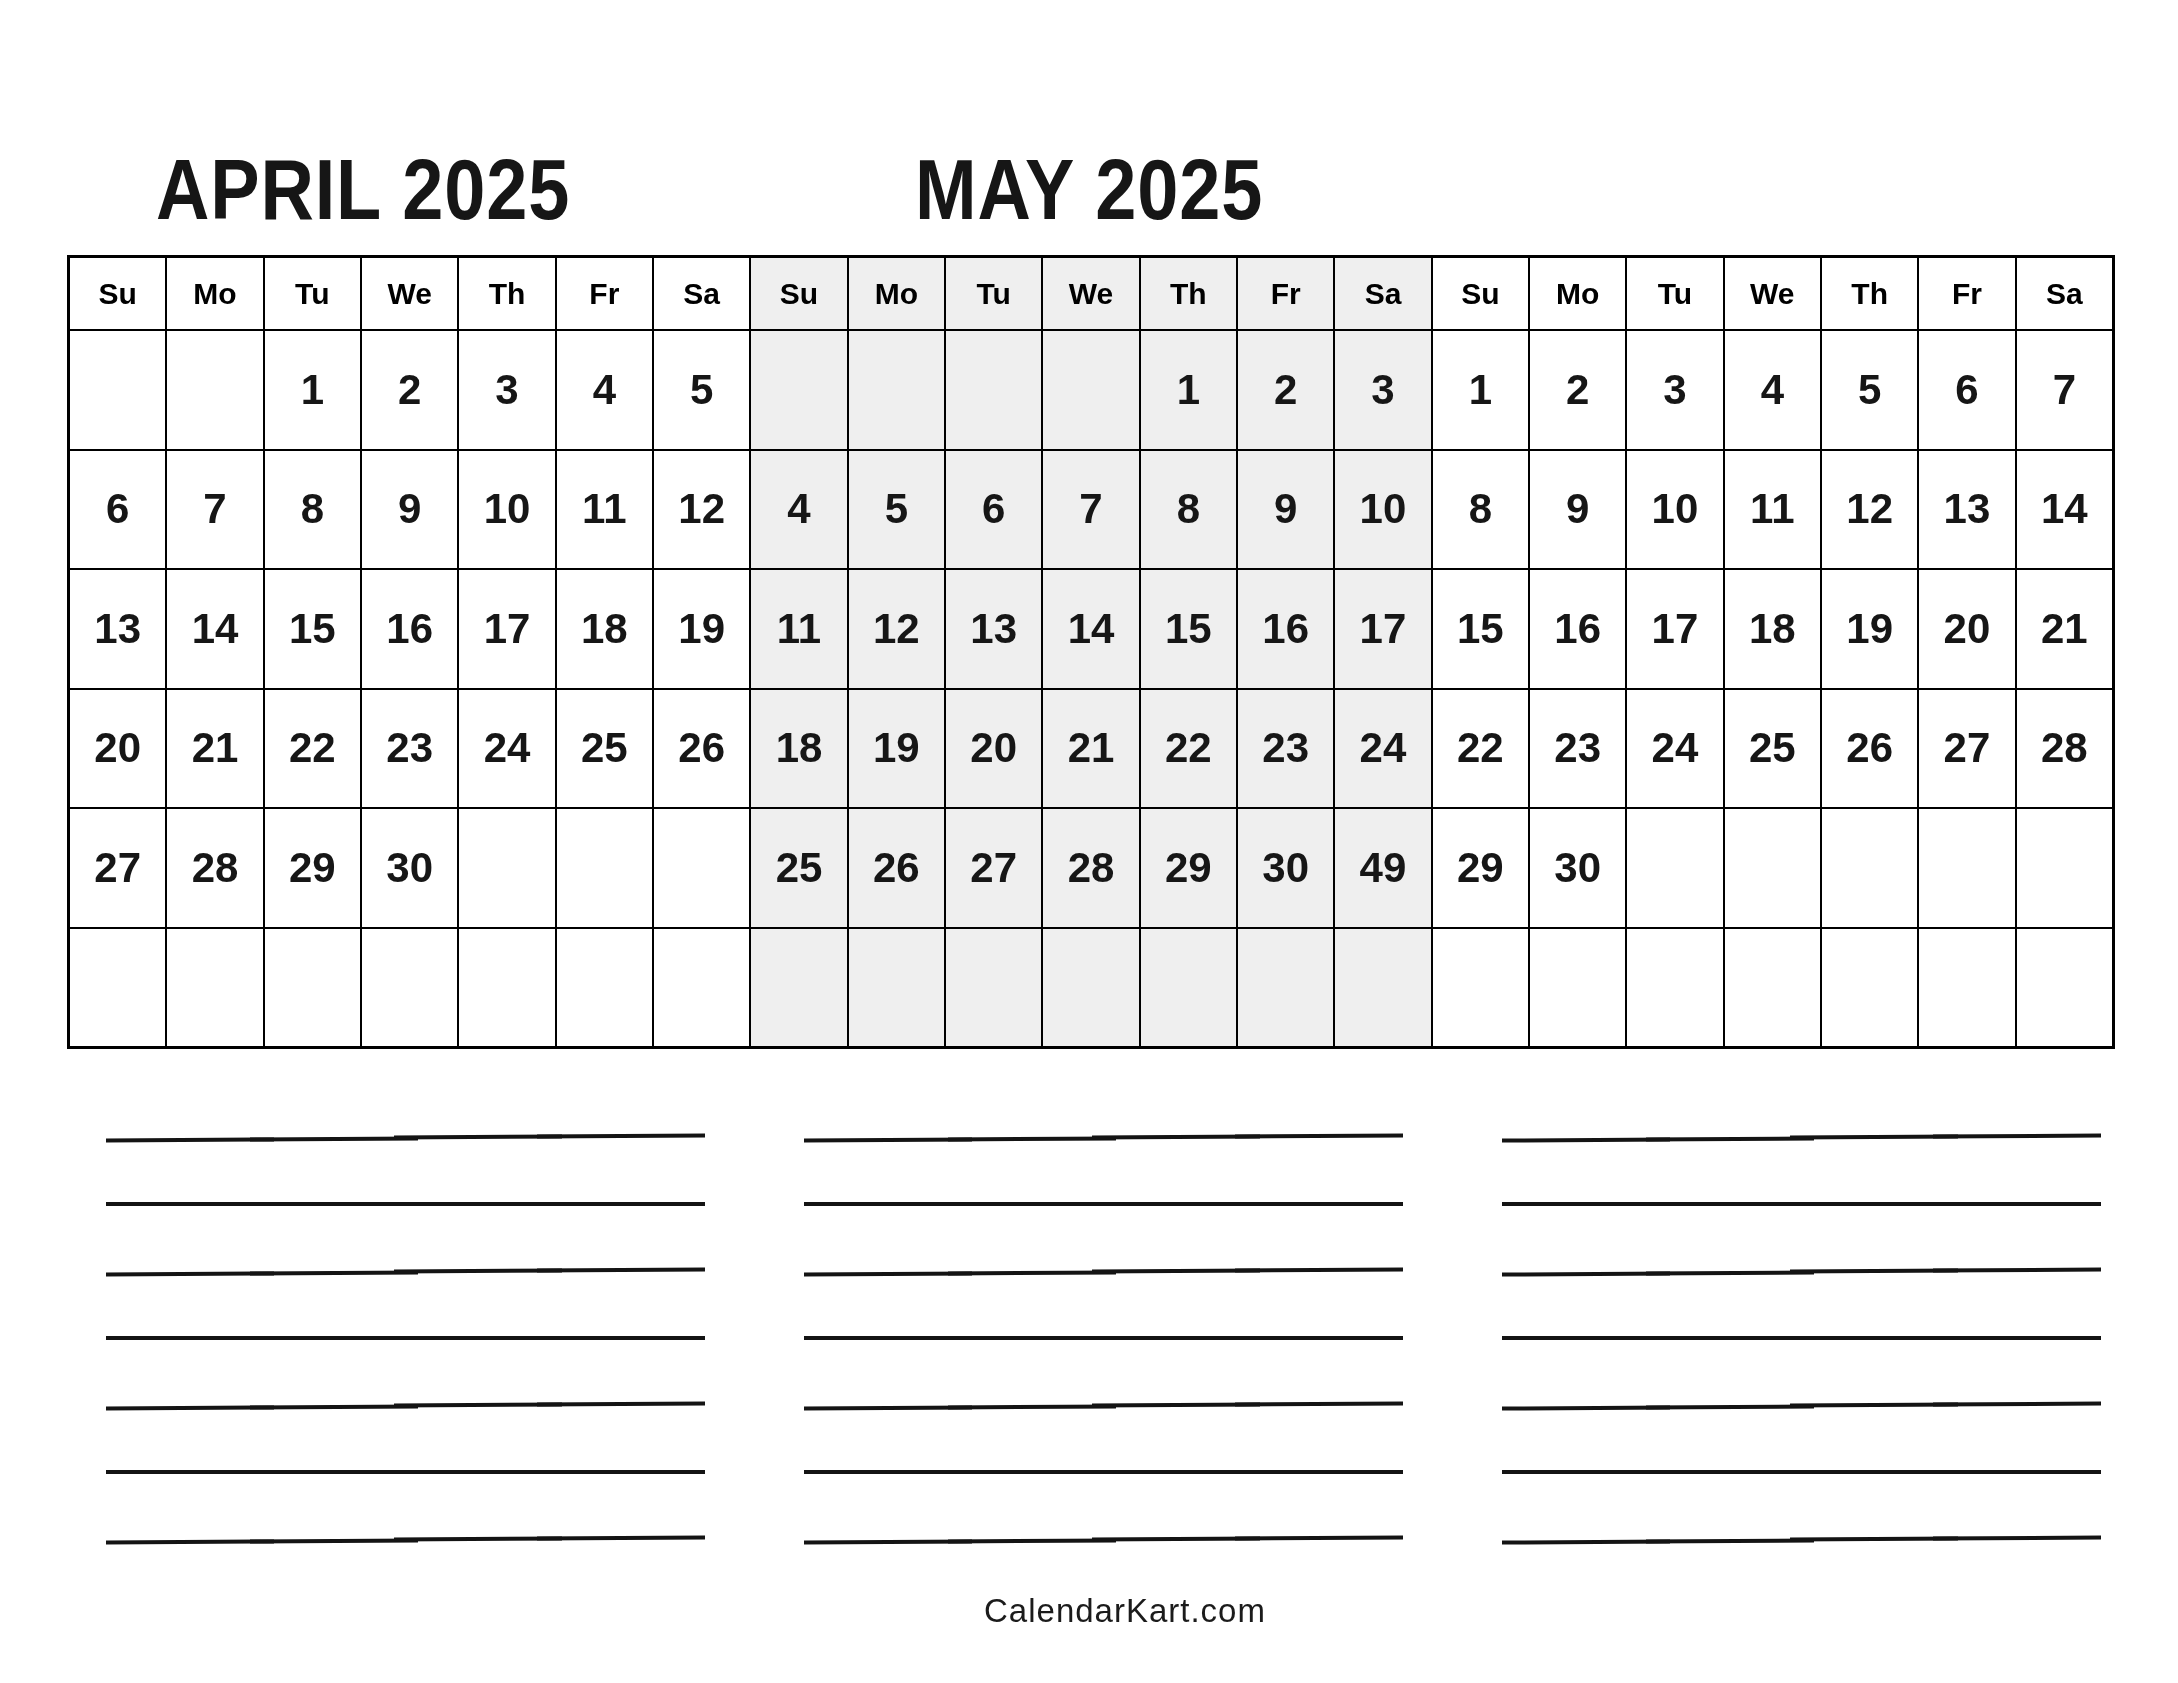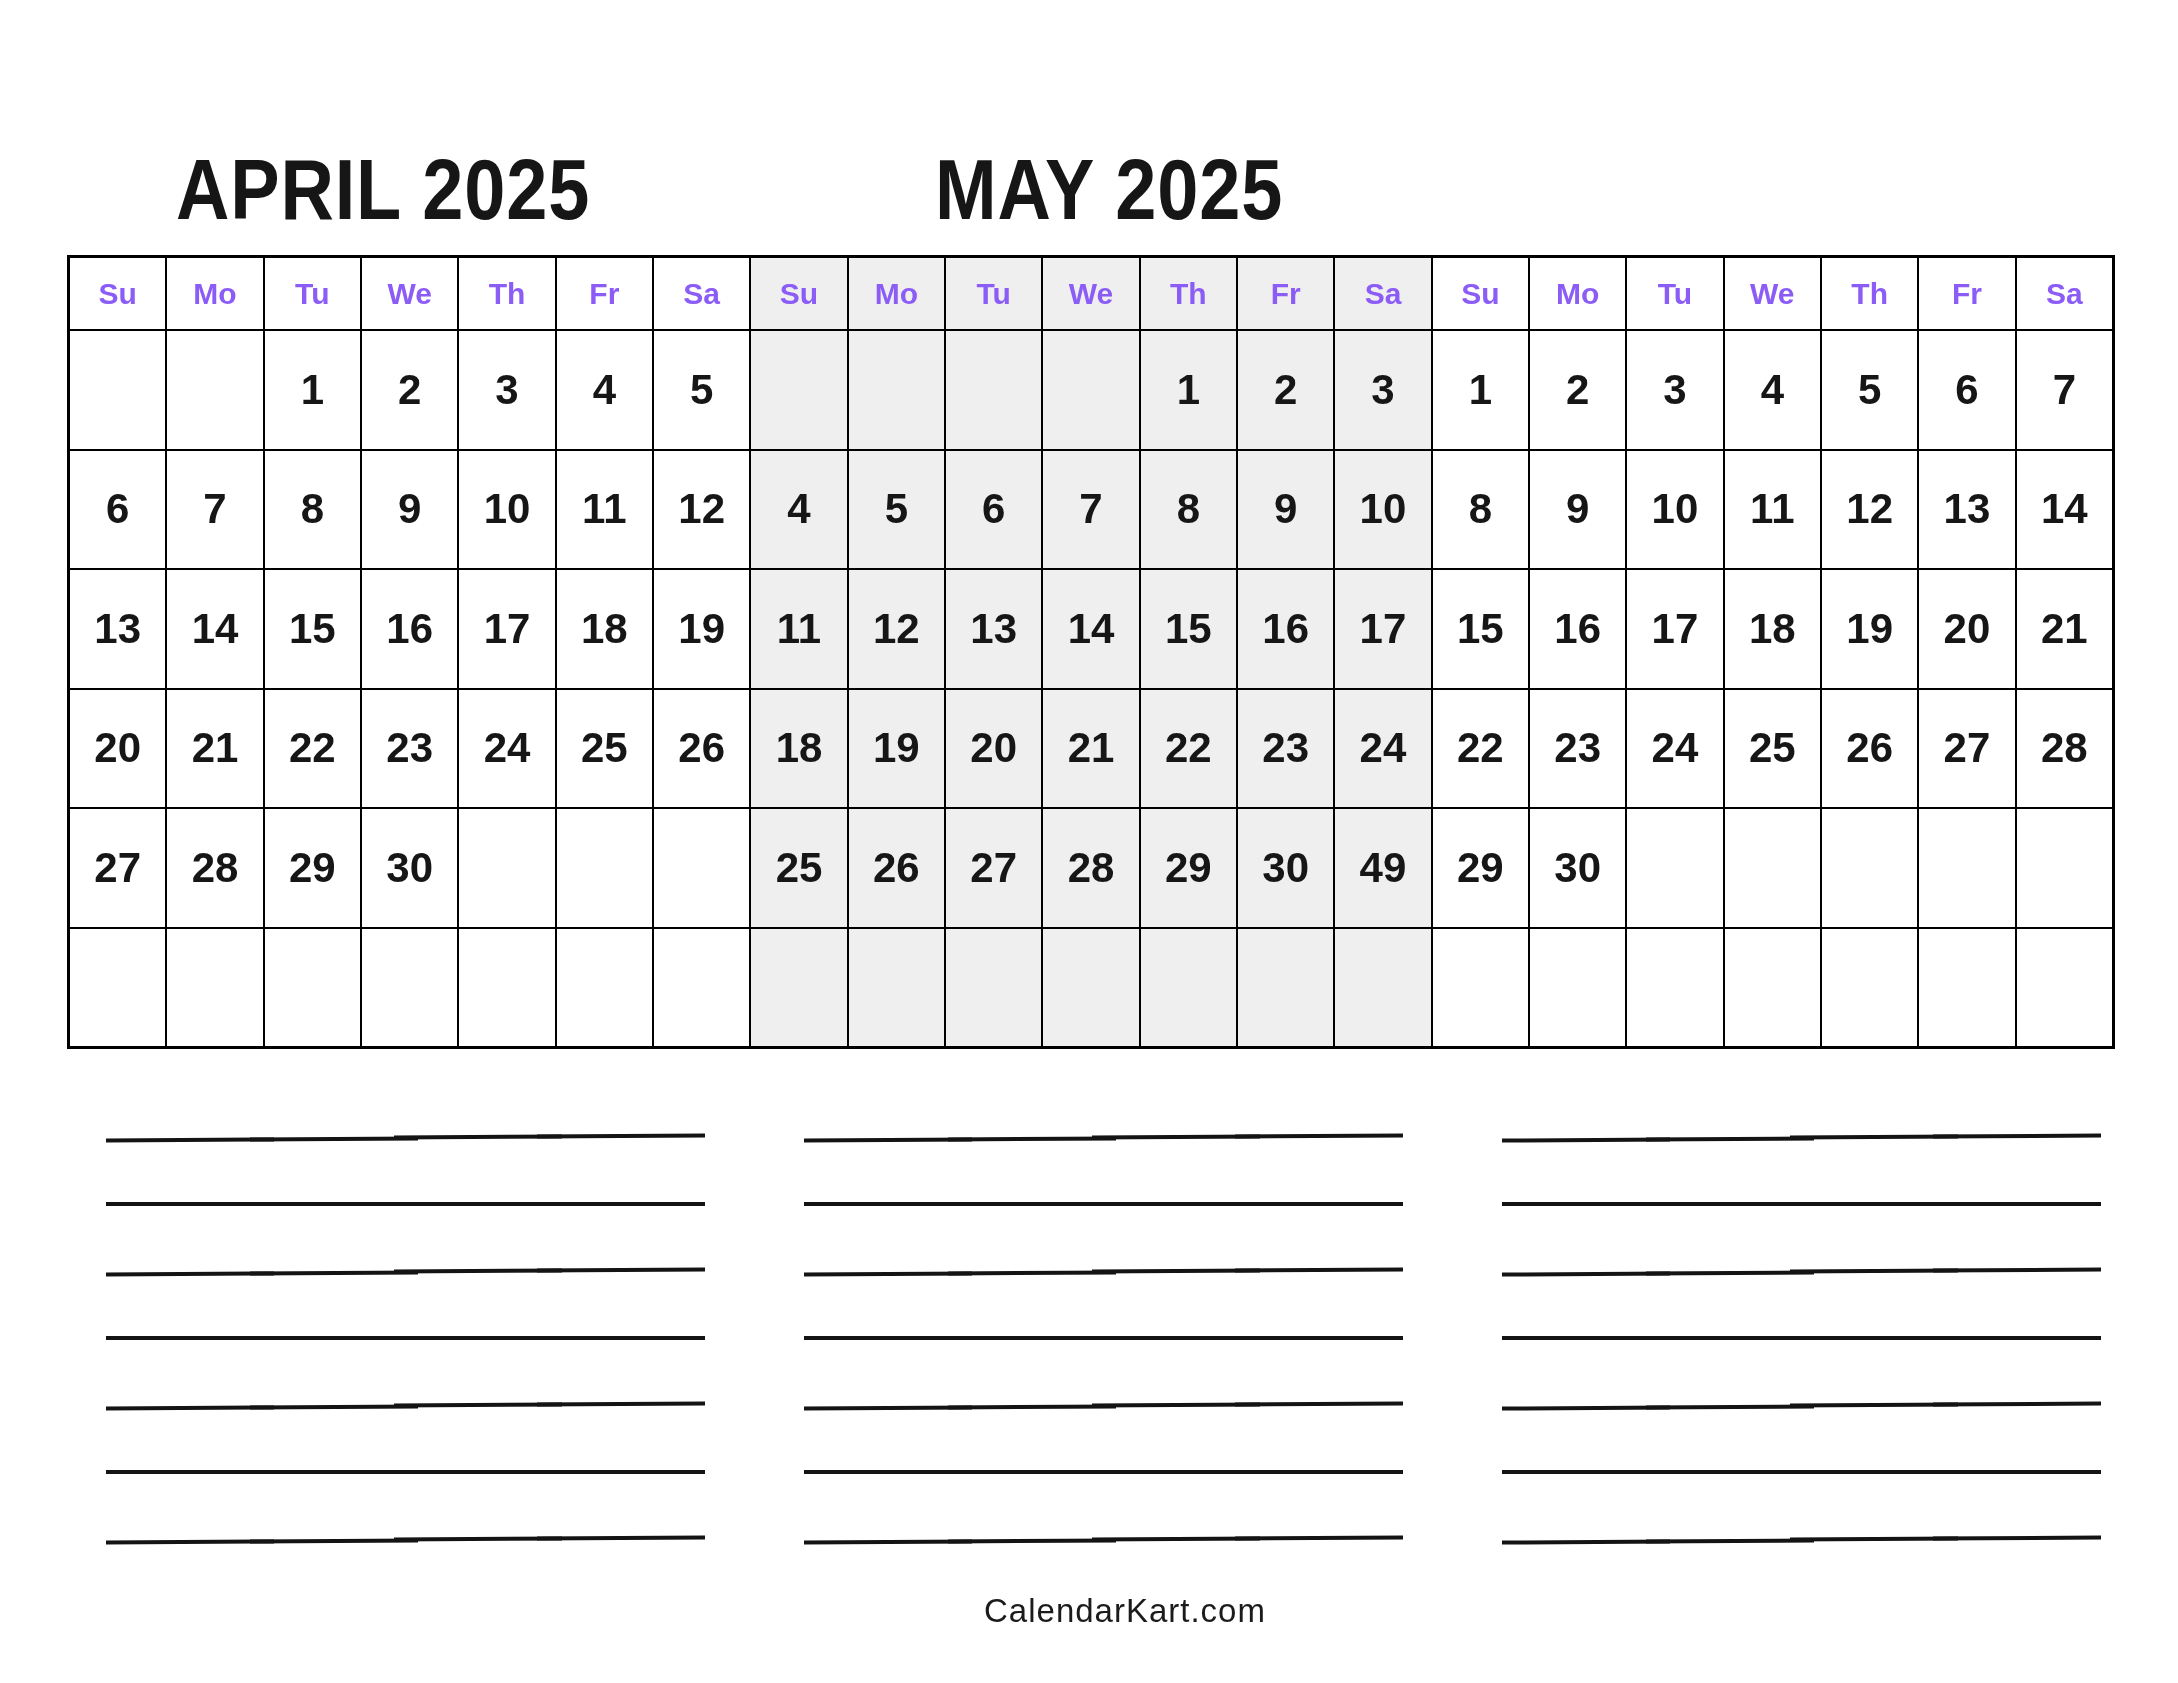--- a/index.html
+++ b/index.html
@@ -8,21 +8,21 @@
     width: 2178px; height: 1683px;
     position: relative;
     font-family: "Liberation Sans", sans-serif;
     color: #111111;
     overflow: hidden;
   }
 
   
   .titles {
     position: absolute; left: 0; top: 147px;
-    width: 2178px; display: flex; padding-left: 20px;
+    width: 2178px; display: flex;
   }
   .title-cell { flex: 0 0 726px; text-align: center; }
   .title {
     display: inline-block;
     font-size: 85px; font-weight: 700; line-height: 1;
     letter-spacing: 1px;
     transform: scaleX(0.87);
     transform-origin: center;
     white-space: nowrap;
     color: #161616;
@@ -42,21 +42,21 @@
     grid-template-columns: repeat(7, 1fr);
     grid-template-rows: 73px repeat(6, 1fr);
   }
   .month.hl { background: #efefef; }
   .cell {
     border: 1.5px solid #000;
     display: flex; align-items: center; justify-content: center;
     overflow: hidden;
   }
   .cell.head {
-    font-size: 30px; font-weight: 700; color: #8b5cf6;
+    font-size: 30px; font-weight: 700; color: #000000;
   }
   .cell.day {
     font-size: 42px; font-weight: 700; color: #161616;
   }
 
   
   .notes {
     position: absolute; left: 67px; top: 1119px;
     width: 2048px;
     display: flex; gap: 99px;

